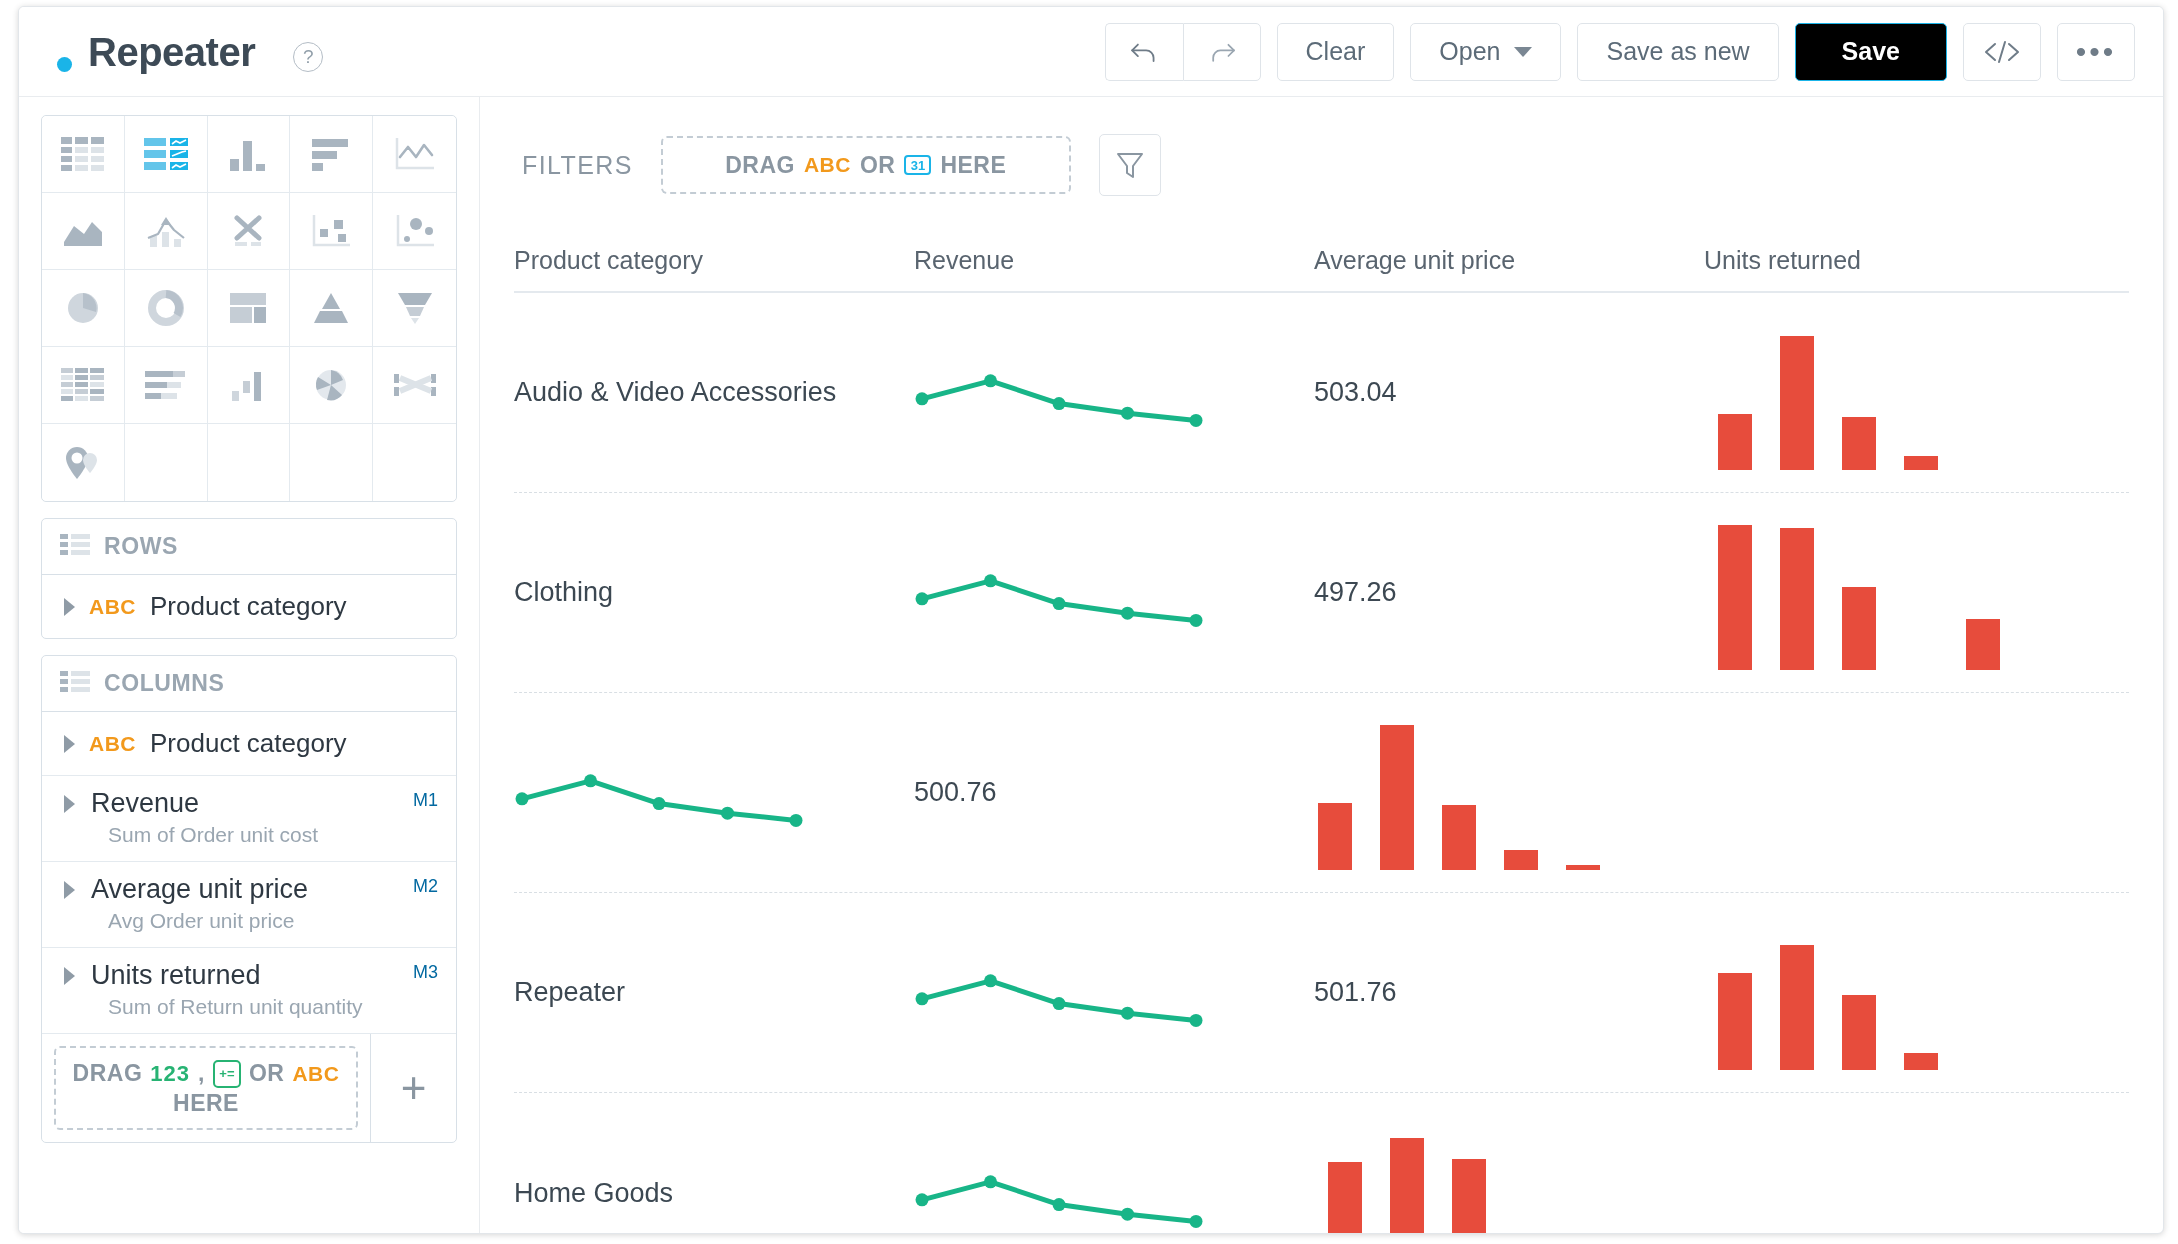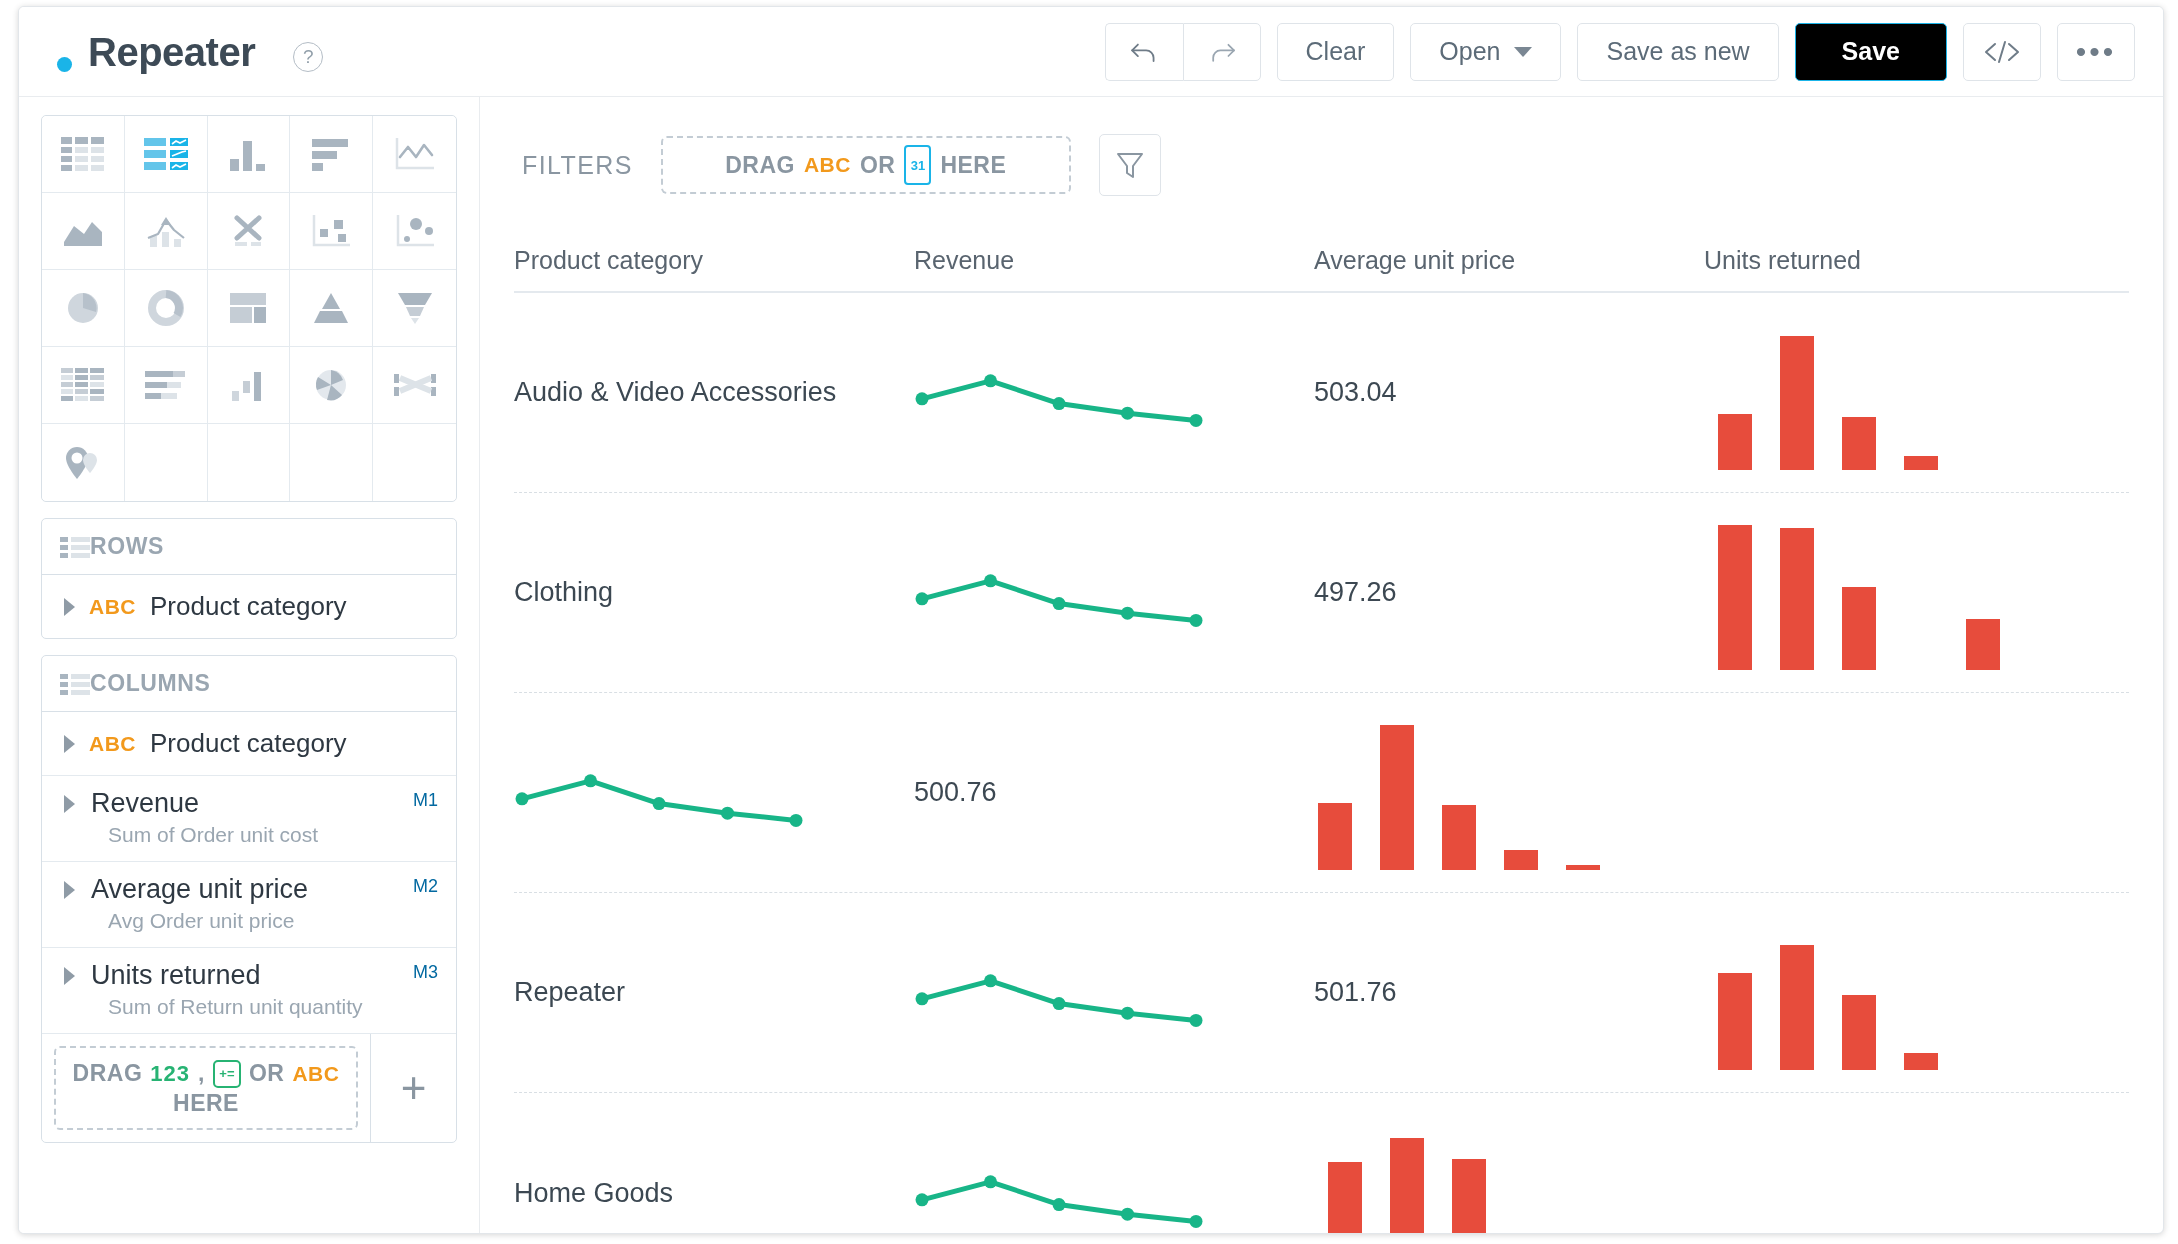--- a/index.html
+++ b/index.html
@@ -109,21 +109,21 @@
     border-bottom: 1px solid #e4eaef;
     display: flex; align-items: center; justify-content: center;
     background: #fff;
   }
   .type-cell:nth-child(5n) { border-right: none; }
   .type-cell.lastrow { border-bottom: none; }
   .type-cell svg { display: block; }
 
   
   .shelf-head {
-    display: flex; align-items: center; 
+    display: flex; gap: 14px;
     padding: 14px 18px;
     border-bottom: 1px solid #d8e0e7;
   }
   .shelf-title {
     font-size: 23px; font-weight: bold; color: #9aa6b1; letter-spacing: 0.6px;
   }
   .shelf-row {
     display: flex; align-items: center; gap: 14px;
     padding: 16px 18px 16px 22px;
     border-bottom: 1px solid #e4eaef;
@@ -187,21 +187,21 @@
   .filters-label {
     font-size: 25px; color: #8a96a1; letter-spacing: 1.4px; font-weight: 500;
   }
   .filter-drop {
     width: 410px; height: 58px;
     border: 2px dashed #c3ccd4; border-radius: 6px;
     display: flex; align-items: center; justify-content: center; gap: 9px;
   }
   .cal-icon {
     display: inline-flex; align-items: center; justify-content: center;
-    width: 27px; height: 40px; border: 2px solid #1ab4e8; border-radius: 4px;
+    width: 27px; height: 20px; border: 2px solid #1ab4e8; border-radius: 4px;
     color: #1ab4e8; font-size: 13px; font-weight: bold; line-height: 1;
   }
   .funnel-btn {
     width: 62px; height: 62px;
     border: 1px solid #dfe4e9; border-radius: 5px;
     display: flex; align-items: center; justify-content: center;
     background: #fff;
   }
 
   

